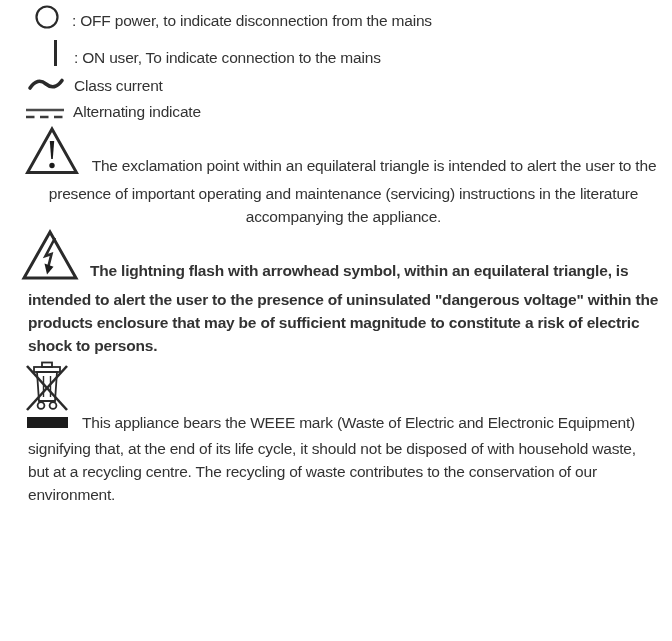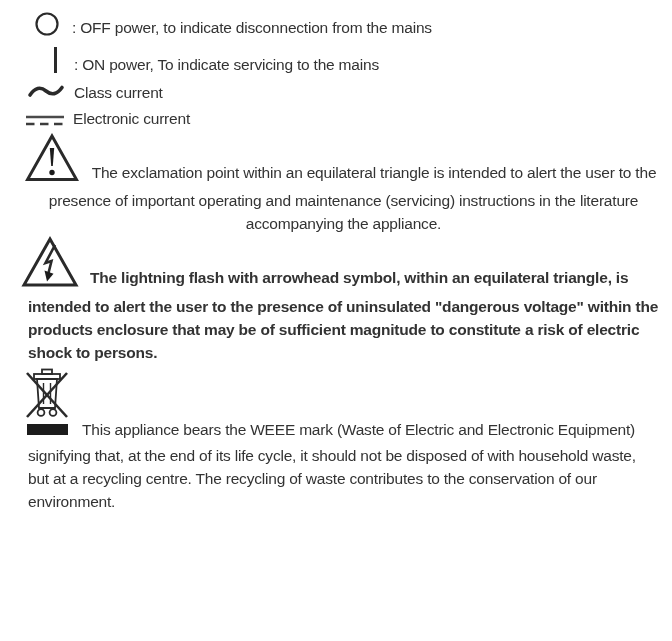--- a/index.html
+++ b/index.html
@@ -5,21 +5,21 @@
   html, body { margin: 0; padding: 0; }
   body {
     width: 672px; height: 641px;
     background: #ffffff;
     font-family: "Liberation Sans", sans-serif;
     font-size: 15.5px;
     letter-spacing: -0.2px;
     color: #333333;
     overflow: hidden;
   }
-  .doc { padding: 9px 13px 0 28px; }
+  .doc { padding: 2px 13px 0 28px; }
   p.sect {
     margin: 0;
     line-height: 23px;
   }
   .sym { display: inline-block; vertical-align: baseline; }
   svg { display: inline-block; }
   .stroke { stroke: #2a2a2a; fill: none; }
   .filldark { fill: #1c1c1c; stroke: none; }
 
   
@@ -51,38 +51,38 @@
         <circle class="stroke" cx="12" cy="15" r="10.5" stroke-width="2.2"></circle>
       </svg>
     </span><span>: OFF power, to indicate disconnection from the mains</span>
   </p>
 
   <p class="sect s-on">
     <span class="sym">
       <svg width="7" height="30" viewBox="0 0 7 30">
         <line class="stroke" x1="3.5" y1="2" x2="3.5" y2="28" stroke-width="3"></line>
       </svg>
-    </span><span>: ON power, To indicate servicing to the mains</span>
+    </span><span>: ON user, To indicate connection to the mains</span>
   </p>
 
   <p class="sect s-dc">
     <span class="sym">
       <svg width="38" height="18" viewBox="0 0 38 18">
         <path class="stroke" d="M3 12 Q 10.5 1 19 8 Q 27.5 15 35 4.5" stroke-width="3.6" stroke-linecap="round"></path>
       </svg>
     </span><span>Class current</span>
   </p>
 
   <p class="sect s-ac">
     <span class="sym">
       <svg width="40" height="13" viewBox="0 0 40 13">
         <line x1="1" y1="3" x2="39" y2="3" stroke="#4a4a4a" stroke-width="2.4"></line>
         <line x1="1" y1="10" x2="39" y2="10" stroke="#3c3c3c" stroke-width="2.6" stroke-dasharray="8.5 5.5"></line>
       </svg>
-    </span><span>Electronic current</span>
+    </span><span>Alternating indicate</span>
   </p>
 
 
   <p class="sect s-excl">
     <span class="sym">
       <svg width="54" height="50" viewBox="0 0 54 50">
         <path class="stroke" d="M27 3 L51.5 46.5 L2.5 46.5 Z" stroke-width="3" stroke-linejoin="miter"></path>
         <path d="M24.8 15 L29.2 15 L27.8 33 L26.2 33 Z" class="filldark"></path>
         <circle class="filldark" cx="27" cy="39.5" r="2.7"></circle>
       </svg>

